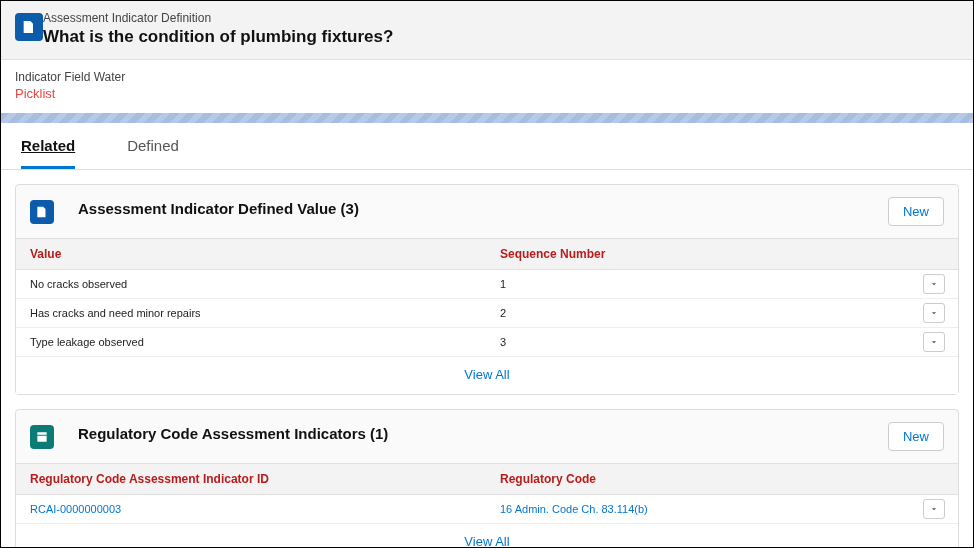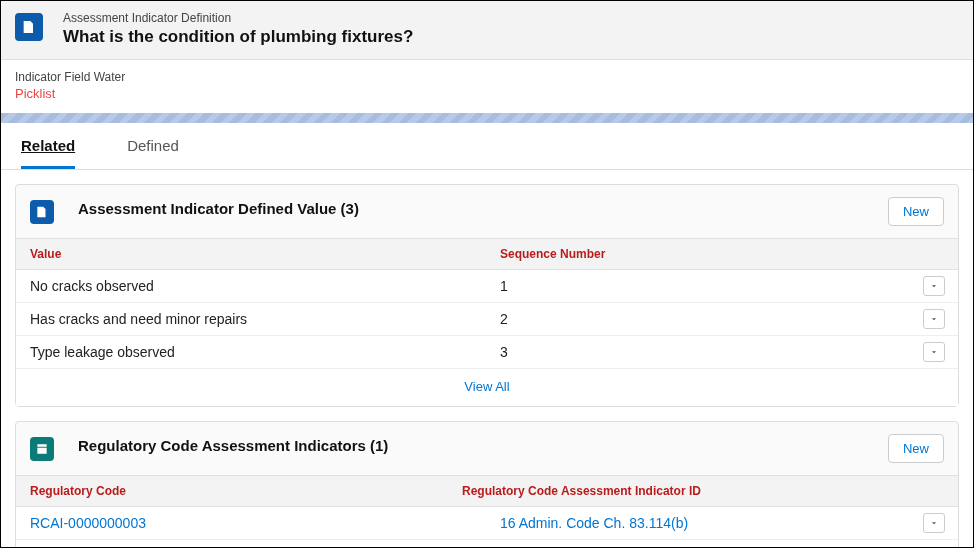--- a/index.html
+++ b/index.html
@@ -9,21 +9,21 @@
     width: 974px;
     height: 548px;
     border: 1px solid #000;
     overflow: hidden;
   }
   .header {
     background: #f3f3f3;
     padding: 10px 20px 12px 14px;
     display: flex;
     align-items: flex-start;
-    gap: 20px;
+    gap: 0;
     border-bottom: 1px solid #e0e0e0;
   }
   .header-icon {
     width: 28px; height: 28px;
     background: #0c5cab;
     border-radius: 4px;
     display: flex; align-items: center; justify-content: center;
     flex-shrink: 0;
     margin-top: 2px;
   }
@@ -108,21 +108,21 @@
   }
   .col1 { flex: 0 0 470px; }
   .col2 { flex: 1; }
   .col-act { flex: 0 0 40px; display:flex; align-items:center; justify-content:center; }
   .trow {
     display: flex;
     background: #fff;
     border-bottom: 1px solid #eee;
     align-items: center;
   }
-  .td { font-size: 14px; color: #222; padding: 8px 14px; }
+  .td { font-size: 11px; color: #222; padding: 8px 14px; }
   .td.link { color: #0176d3; cursor: pointer; }
   .row-action-btn {
     width: 22px; height: 20px;
     border: 1px solid #ccc;
     border-radius: 3px;
     background: #fff;
     display: flex; align-items:center; justify-content:center;
     cursor: pointer;
     margin-right: 8px;
   }
@@ -227,22 +227,22 @@
           <svg width="14" height="14" viewBox="0 0 24 24">
               <path d="M4 4h16v4H4zM4 10h16v10H4z"></path>
             </svg>
         </div>
         <div class="card-title">Regulatory Code Assessment Indicators (1)</div>
       </div>
       <button class="new-btn">New</button>
     </div>
     <div class="table">
       <div class="thead">
+        <div class="th col1">Regulatory Code Assessment Indicator ID</div>
         <div class="th col2">Regulatory Code</div>
-        <div class="th col1">Regulatory Code Assessment Indicator ID</div>
         <div class="th col-act"></div>
       </div>
       <div class="trow">
         <div class="td col1 link">RCAI-0000000003</div>
         <div class="td col2 link">16 Admin. Code Ch. 83.114(b)</div>
         <div class="col-act">
             <div class="row-action-btn">
               <svg width="10" height="10" viewBox="0 0 24 24">
                 <path d="M7 10l5 5 5-5z"></path>
               </svg>

